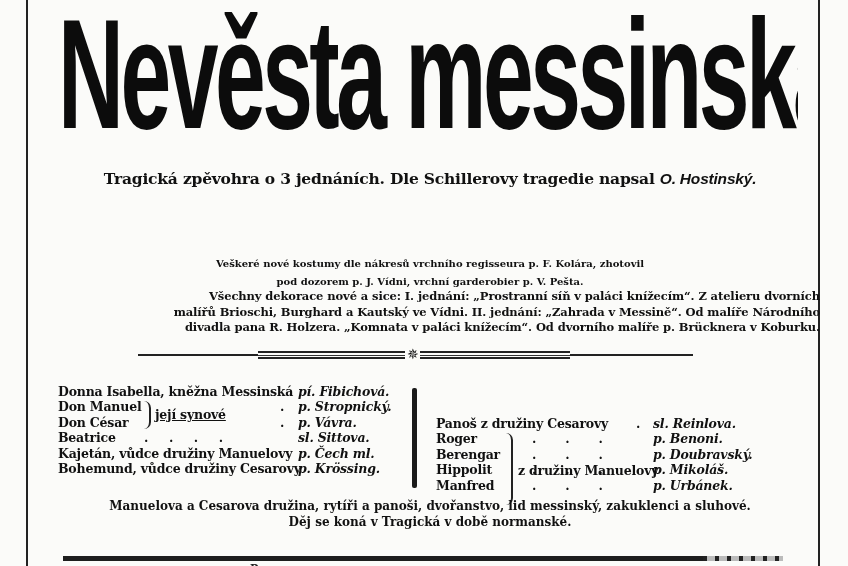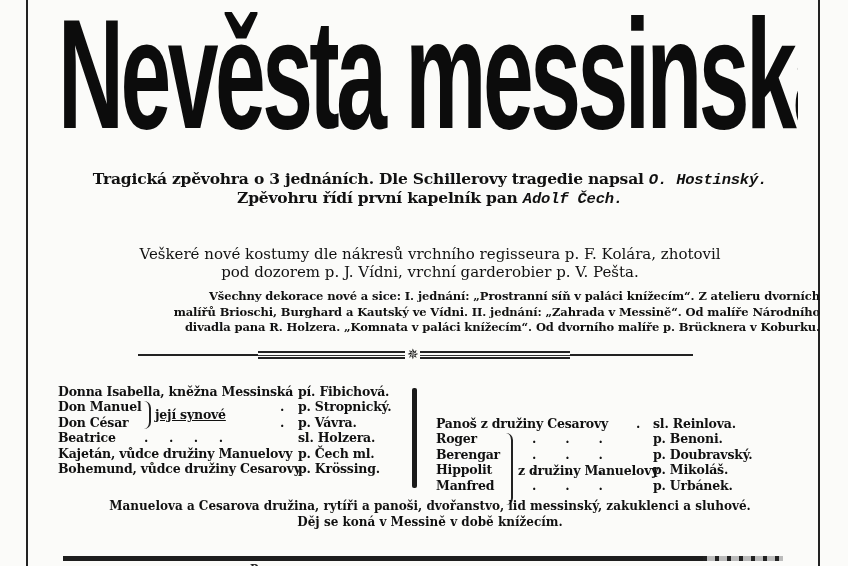--- a/index.html
+++ b/index.html
@@ -20,35 +20,35 @@
       font-family: "Liberation Sans", "DejaVu Sans", sans-serif;
       font-weight: 900; font-size: 150px; line-height: 160px;
       letter-spacing: -6px;
       transform: scaleX(0.56); transform-origin: left top;
       white-space: nowrap; color: #0c0c0c;
     }
     .title-wrap { position:absolute; left:58px; top:0; width:740px; height:155px; overflow:hidden; }
     .title-wrap .title { left:0; top:-6px; transform: scaleX(0.585); font-size:156px; }
     .block { position: absolute; left: 40px; width: 780px; text-align: center; }
     .intro { top: 170px; font-weight: bold; font-size: 15.5px; line-height: 18px; letter-spacing: -0.2px; }
-    .intro .it { font-style: italic; font-weight: 900; font-family: Liberation Mono, monospace; margin-top: 28px; }
-    .costumes { top: 245px; font-weight: normal; font-size: 15px; line-height: 18px; }
+    .intro .it { font-style: italic; font-weight: 900; font-family: Liberation Sans, sans-serif; margin-top: 28px; }
+    .costumes { top: 255px; font-weight: bold; font-size: 10px; line-height: 18px; }
     .decor { top: 289px; font-weight: bold; font-size: 11.5px; line-height: 15.5px; letter-spacing: -0.1px; text-align: right; }
     .ornament { position: absolute; left: 138px; top: 350px; width: 555px; height: 10px; }
     .ornament .line { position:absolute; top:4px; height:2px; background:#222; }
     .ornament .band { position:absolute; top:1px; height:8px; border-top:2px solid #222; border-bottom:2px solid #222; box-sizing:border-box; }
     .ornament .band::after { content:""; position:absolute; left:0; right:0; top:2px; height:1px; background:#333; }
     .ornament .star { position:absolute; left:269px; top:-5px; font-size:14px; line-height:18px; color:#111; }
     .cast { position: absolute; top: 384px; font-weight: bold; font-size: 12.5px; line-height: 15.4px; letter-spacing: -0.2px; }
     .cast-left { left: 58px; width: 340px; }
     .cast-right { left: 436px; width: 360px; margin-top: 32px; }
     .row { position: relative; height: 15.4px; white-space: nowrap; }
     .row .role { position:absolute; left:0; }
     .row .dots { position:absolute; }
-    .row .actor { position:absolute; }
+    .row .actor { position:absolute;font-style:italic; }
     .cast-left .actor { left: 240px; }
     .cast-right .actor { left: 217px; }
     .brace-note { position:absolute; white-space:nowrap; }
     .brace { position:absolute; border-right:2px solid #222; border-radius:0 8px 8px 0; }
     .vsep { position:absolute; left:412px; top:388px; width:5px; height:100px; background:#1a1a1a; border-radius:2px; }
     .chorus { top: 498px; font-weight: bold; font-size: 12px; line-height: 16px; }
     .rule-bottom { position:absolute; left:63px; top:556px; width:720px; height:5px; background:#1e1e1e; }
     .rule-bottom .tail { position:absolute; right:0; top:0; width:80px; height:5px;
       background: repeating-linear-gradient(90deg,#222 0 4px,#bbb 4px 12px); }
     .cut { position:absolute; left:250px; top:562px; font-size:11px; font-weight:bold; color:#222; }
@@ -58,23 +58,20 @@
 
 <div class="frame"></div>
 
 <div class="title-wrap">
   <div class="title">Nevěsta messinská.</div>
 </div>
 
 <div class="block intro">
   <div>
     <span>Tragická zpěvohra o 3 jednáních. Dle Schillerovy tragedie napsal </span><span class="it">O. Hostinský.</span>
-  </div>
-  <div>
-    <span>Zpěvohru řídí první kapelník pan </span><span class="it">Adolf Čech.</span>
   </div>
 </div>
 
 <div class="block costumes">
   <div>Veškeré nové kostumy dle nákresů vrchního regisseura p. F. Kolára, zhotovil</div>
   <div>pod dozorem p. J. Vídni, vrchní garderobier p. V. Pešta.</div>
 </div>
 
 <div class="block decor">
   <div>Všechny dekorace nové a sice: I. jednání: „Prostranní síň v paláci knížecím“. Z atelieru dvorních</div>
@@ -101,21 +98,21 @@
     <span class="actor">p. Stropnický.</span>
   </div>
   <div class="row">
     <span class="role">Don César</span>
     <span class="dots" style="left:222px;">.</span>
     <span class="actor">p. Vávra.</span>
   </div>
   <div class="row">
     <span class="role">Beatrice</span>
     <span class="dots" style="left:86px;white-space:pre;">.     .     .     .</span>
-    <span class="actor">sl. Holzera.</span>
+    <span class="actor">sl. Sittova.</span>
   </div>
   <div class="row">
     <span class="role">Kajetán, vůdce družiny Manuelovy</span>
     <span class="actor">p. Čech ml.</span>
   </div>
   <div class="row">
     <span class="role">Bohemund, vůdce družiny Cesarovy</span>
     <span class="actor">p. Krössing.</span>
   </div>
   <div class="brace" style="left:86px;top:17px;width:5px;height:28px;"></div>
@@ -149,19 +146,19 @@
     <span class="role">Manfred</span>
     <span class="dots" style="left:96px;white-space:pre;">.       .       .</span>
     <span class="actor">p. Urbánek.</span>
   </div>
   <div class="brace" style="left:70px;top:17px;width:5px;height:72px;"></div>
   <span class="brace-note" style="left:82px;top:47px;text-align:center;">z družiny Manuelovy</span>
 </div>
 
 <div class="block chorus">
   <div>Manuelova a Cesarova družina, rytíři a panoši, dvořanstvo, lid messinský, zakuklenci a sluhové.</div>
-  <div>Děj se koná v Messině v době knížecím.</div>
+  <div>Děj se koná v Tragická v době normanské.</div>
 </div>
 
 <div class="rule-bottom">
   <div class="tail"></div>
 </div>
 <div class="cut">P . . . . . . . . . . . . . .</div>
 
 </body></html>

